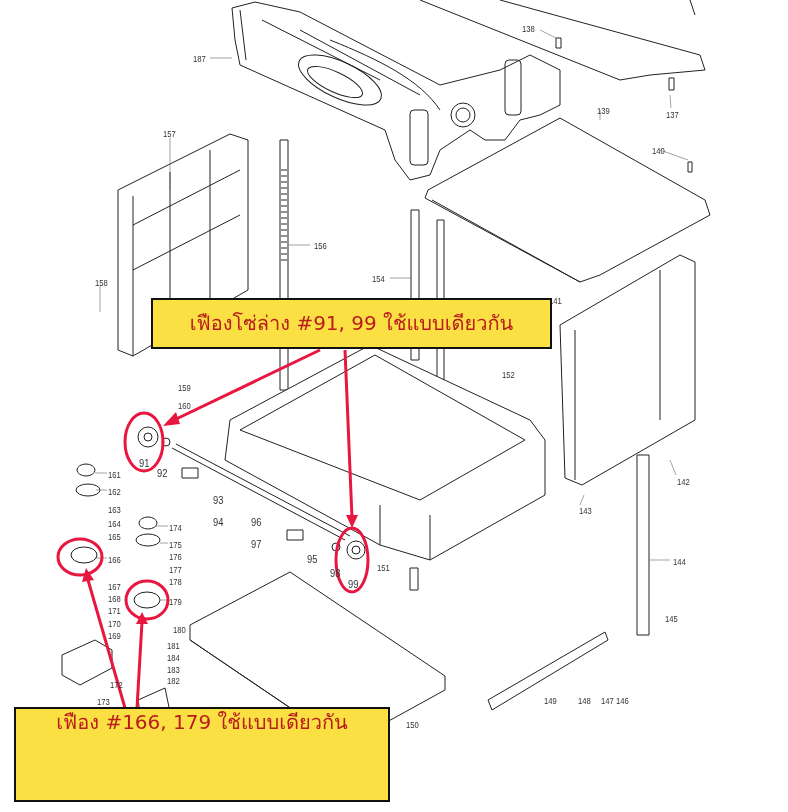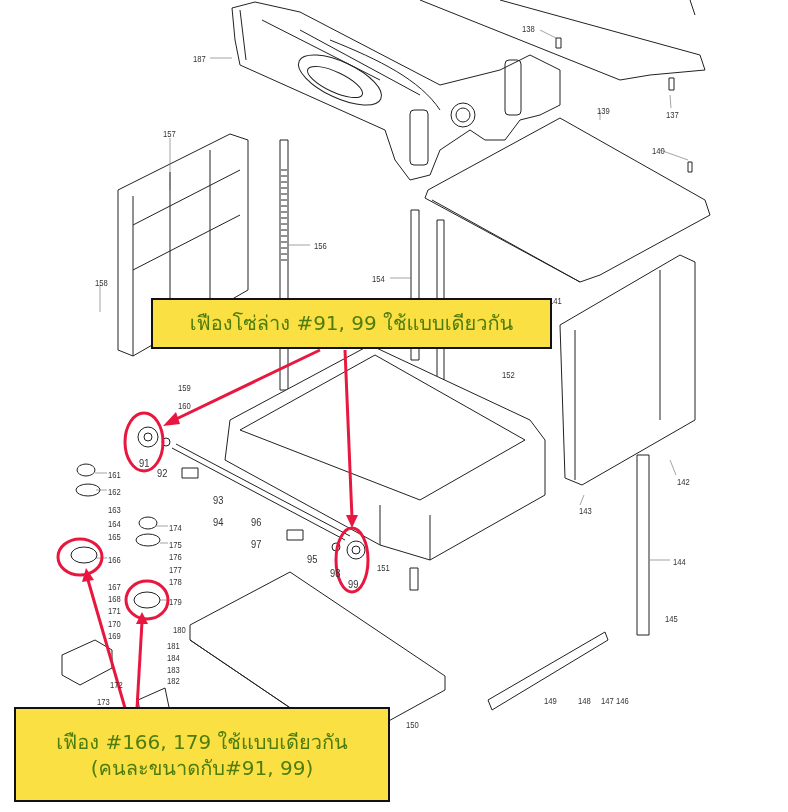--- a/index.html
+++ b/index.html
@@ -1,23 +1,23 @@
 <!DOCTYPE html>
 <html><head>
 <meta charset="utf-8">
 <style>
   html,body{margin:0;padding:0;background:#fff;}
   body{width:788px;height:812px;position:relative;overflow:hidden;font-family:"Liberation Sans",sans-serif;}
   #stage{position:absolute;left:0;top:0;width:788px;height:812px;}
   svg.diagram{position:absolute;left:0;top:0;width:788px;height:812px;}
   .model{position:absolute;left:28px;top:55px;font-family:"DejaVu Sans",sans-serif;font-weight:bold;font-size:34px;color:#e8173f;letter-spacing:0.5px;}
   .plabel{position:absolute;font-family:"Liberation Sans",sans-serif;font-size:9px;color:#333;transform:scaleX(0.85);transform-origin:left top;white-space:nowrap;}
-  .note{position:absolute;background:#fbe043;border:2px solid #111;box-sizing:border-box;font-family:"DejaVu Sans",sans-serif;color:#4d7c0f;text-align:center;}
+  .note{position:absolute;background:#fbe043;border:2px solid #111;box-sizing:border-box;font-family:"DejaVu Sans",sans-serif;color:#b91c1c;text-align:center;}
   .note1{left:151px;top:298px;width:401px;height:51px;font-size:20px;line-height:47px;}
-  .note2{left:14px;top:707px;width:376px;height:95px;font-size:20px;line-height:26px;padding-top:20px;}
+  .note2{left:14px;top:707px;width:376px;height:95px;font-size:20px;line-height:26px;}
   .note2 span{display:block;}
 </style>
 </head>
 <body>
 
 <div id="stage">
 
 <svg class="diagram" viewBox="0 0 788 812" xmlns="http://www.w3.org/2000/svg">
   <g fill="none" stroke="#222" stroke-width="1" stroke-linejoin="round">
 
@@ -167,16 +167,15 @@
       <div class="plabel" style="left: 616px; top: 696px;">146</div>
       <div class="plabel" style="left: 406px; top: 720px;">150</div>
     </div>
 
 <div class="note note1">
   <span>เฟืองโซ่ล่าง #91, 99 ใช้แบบเดียวกัน</span>
 </div>
 
 <div class="note note2">
   <span>เฟือง #166, 179 ใช้แบบเดียวกัน</span>
-  <span>(คนละขนาดกับ#91, 99)</span>
 </div>
 
 </div>
 
 </body></html>

